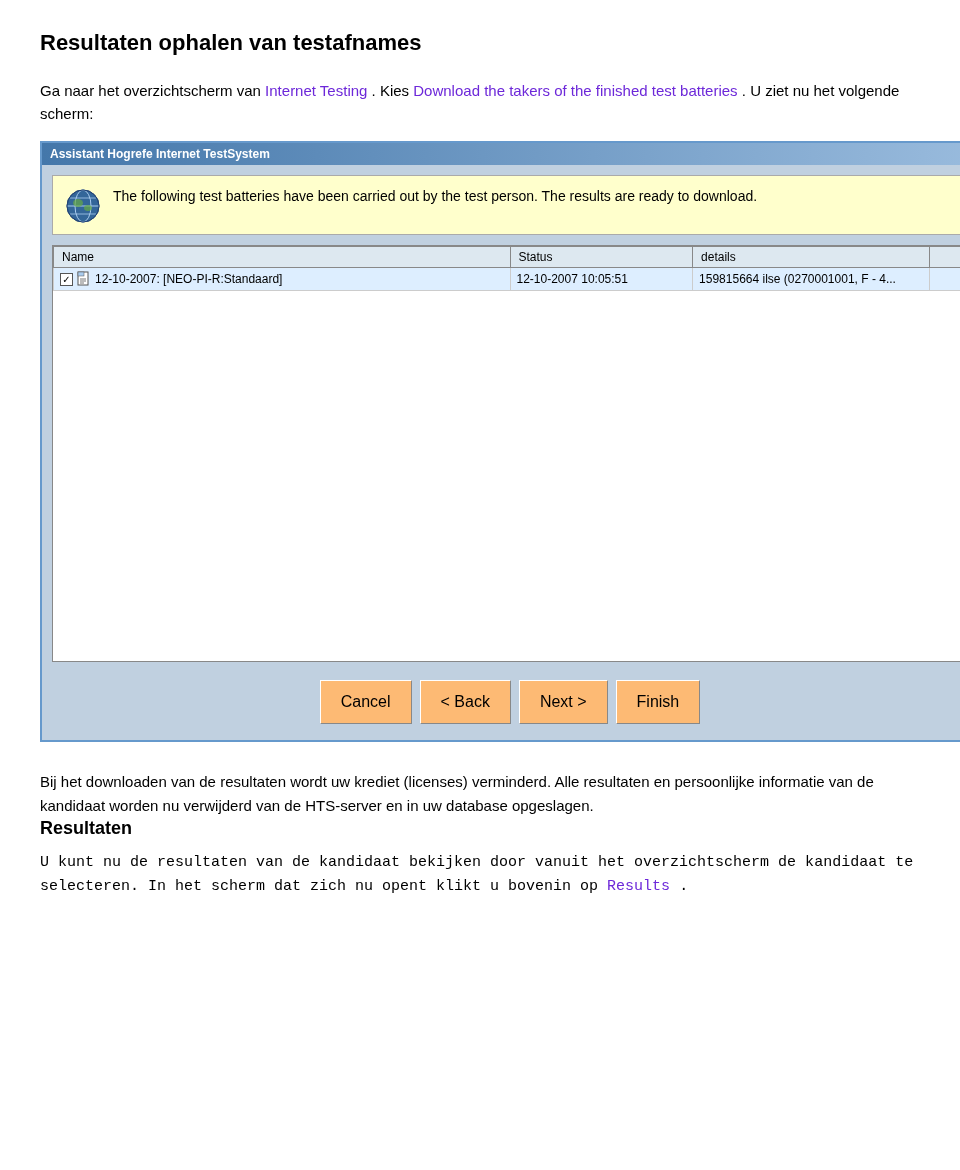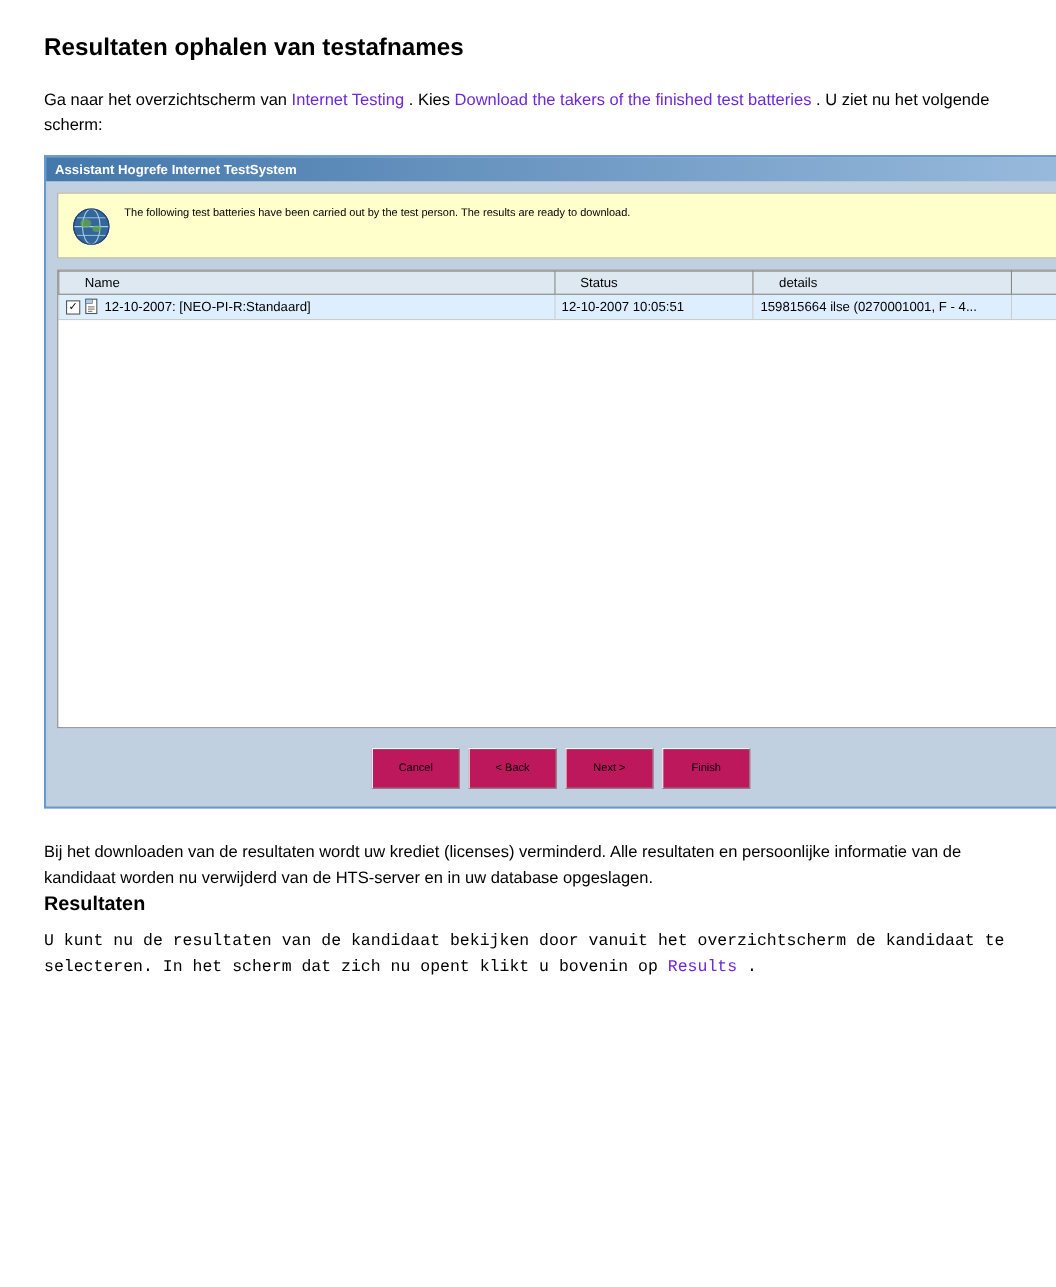--- a/index.html
+++ b/index.html
@@ -62,42 +62,42 @@
       height: 36px;
       flex-shrink: 0;
       margin-top: 2px;
     }
     .info-box-title {
       font-size: 14px;
       font-weight: bold;
       margin-bottom: 4px;
     }
     .info-box-text {
-      font-size: 10px;
+      font-size: 14px;
       line-height: 1.5;
       color: #000;
     }
 
     
     .table-container {
       background: #fff;
       border: 1px solid #888;
       margin-bottom: 10px;
     }
     .results-table {
       width: 100%;
       border-collapse: collapse;
       font-size: 12px;
     }
     .results-table thead tr {
       background: #dde8f0;
     }
     .results-table th {
       border: 1px solid #888;
-      padding: 3px 23px;
+      padding: 3px 8px;
       text-align: left;
       font-weight: normal;
       font-size: 12px;
     }
     .results-table td {
       border: 1px solid #ccc;
       padding: 3px 6px;
       font-size: 12px;
       vertical-align: middle;
     }
@@ -131,26 +131,26 @@
 
     
     .button-row {
       display: flex;
       justify-content: center;
       gap: 8px;
       padding: 8px 0 6px 0;
       background: #c0d0e0;
     }
     .dialog-btn {
-      background: #be185d;
+      background: #fdba74;
       border: 1px solid #888;
       border-top-color: #fff;
       border-left-color: #fff;
       padding: 12px 20px;
-      font-size: 10px;
+      font-size: 16px;
       cursor: pointer;
       min-width: 80px;
     }
 
     
     .body-text {
       font-size: 15px;
       line-height: 1.6;
     }
     .section-heading {

